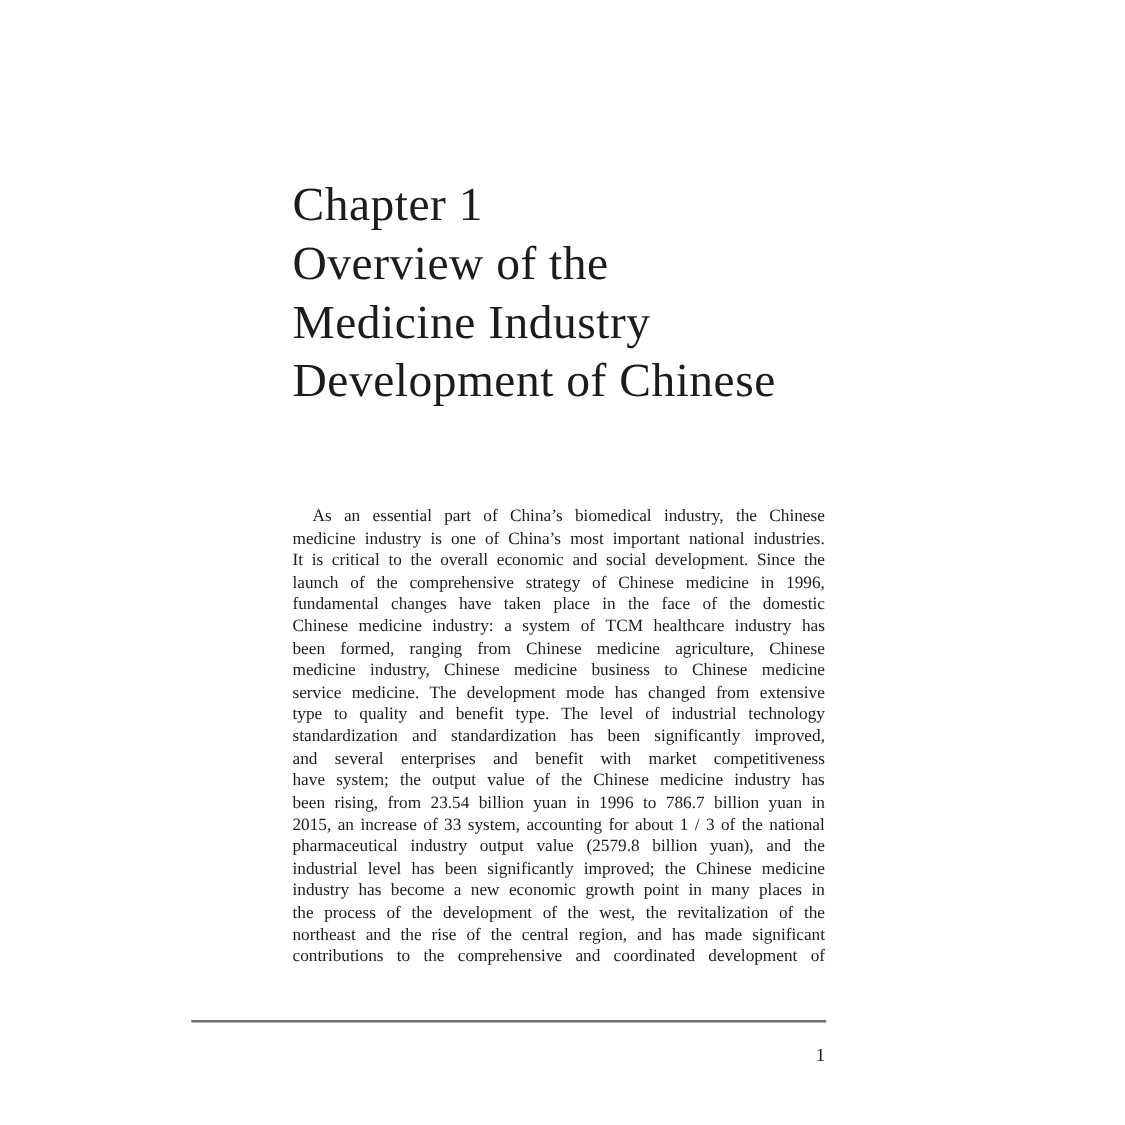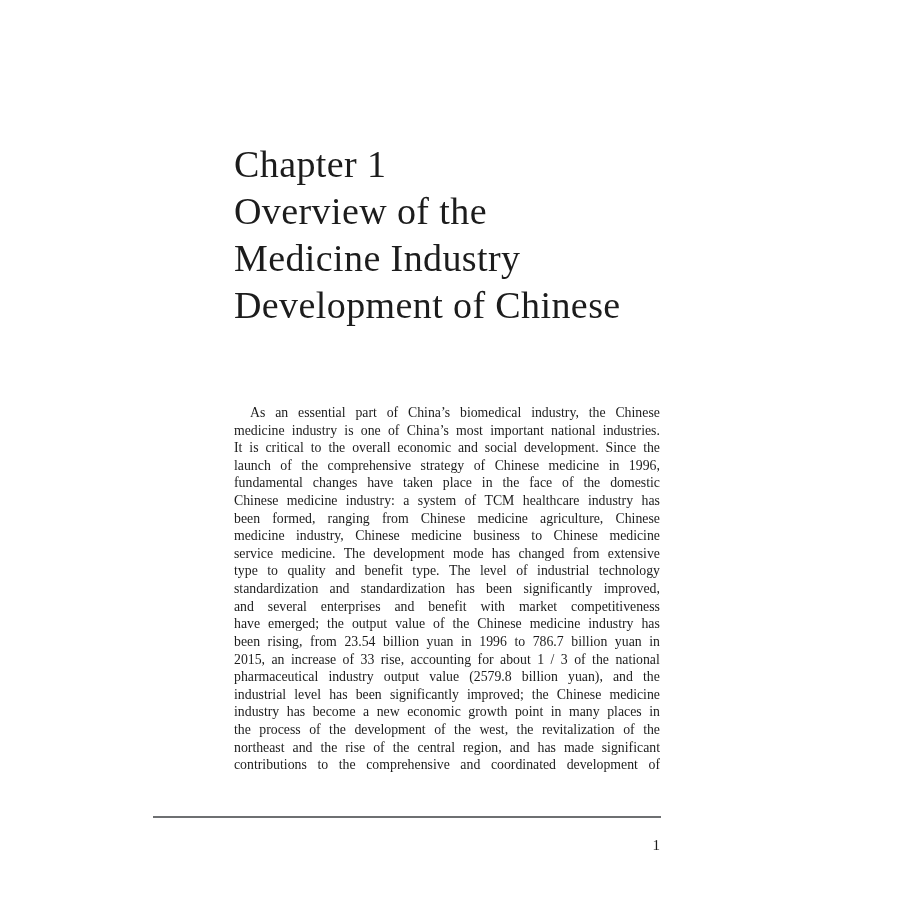--- a/index.html
+++ b/index.html
@@ -213,21 +213,21 @@
         <span>several</span>
         <span>enterprises</span>
         <span>and</span>
         <span>benefit</span>
         <span>with</span>
         <span>market</span>
         <span>competitiveness</span>
       </div>
       <div class="body-line justified">
         <span>have</span>
-        <span>emerged;</span>
+        <span>system;</span>
         <span>the</span>
         <span>output</span>
         <span>value</span>
         <span>of</span>
         <span>the</span>
         <span>Chinese</span>
         <span>medicine</span>
         <span>industry</span>
         <span>has</span>
       </div>
@@ -245,21 +245,21 @@
         <span>billion</span>
         <span>yuan</span>
         <span>in</span>
       </div>
       <div class="body-line justified">
         <span>2015,</span>
         <span>an</span>
         <span>increase</span>
         <span>of</span>
         <span>33</span>
-        <span>rise,</span>
+        <span>system,</span>
         <span>accounting</span>
         <span>for</span>
         <span>about</span>
         <span>1</span>
         <span>/</span>
         <span>3</span>
         <span>of</span>
         <span>the</span>
         <span>national</span>
       </div>

